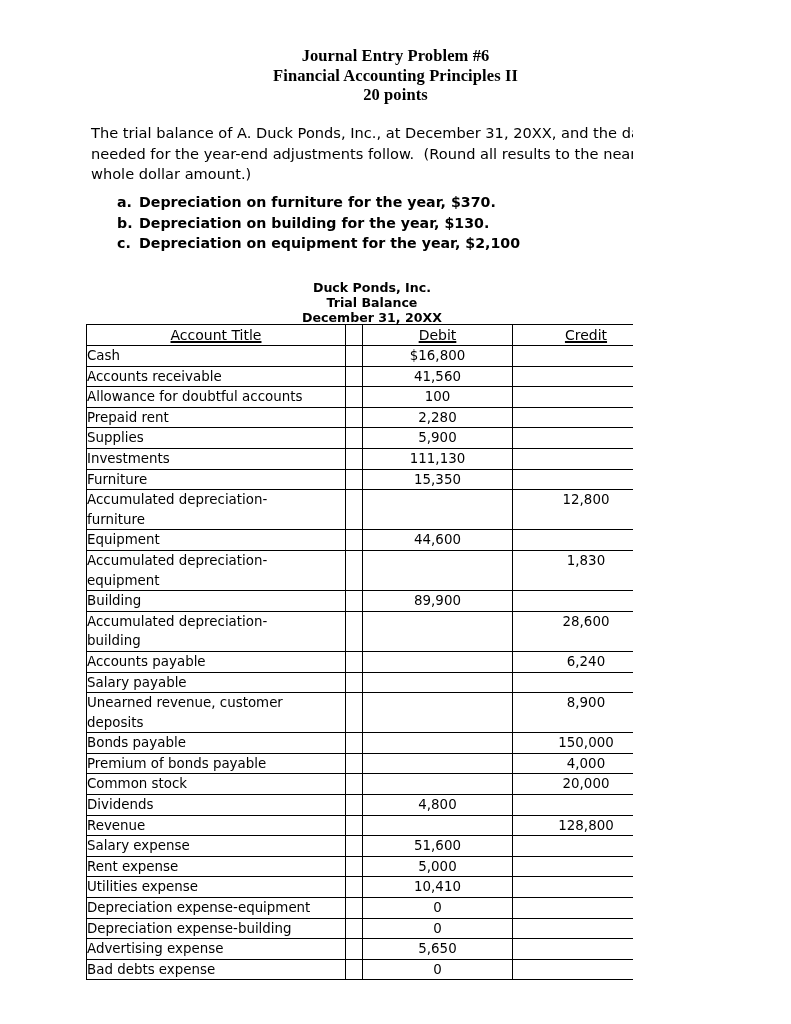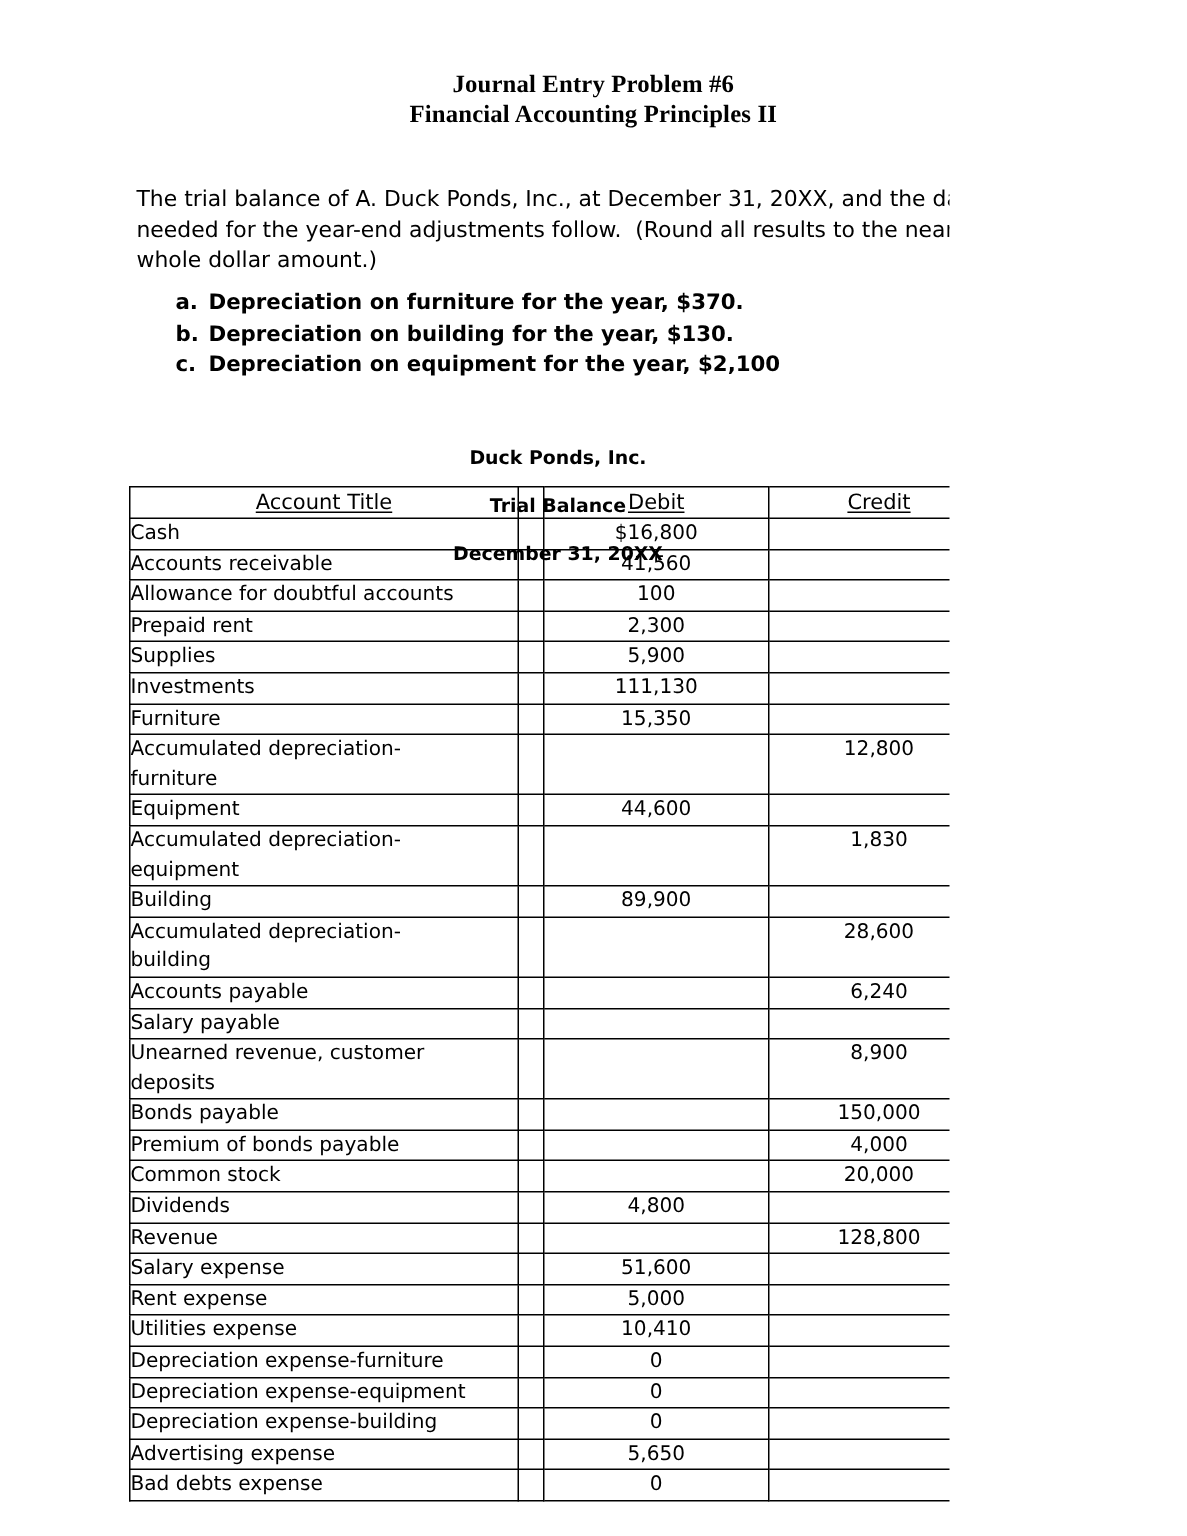--- a/index.html
+++ b/index.html
@@ -75,21 +75,21 @@
   .tb-caption {
     position: absolute;
     top: 280px;
     left: 86px;
     width: 572px;
     text-align: center;
     font-size: 12.6px;
     font-weight: bold;
     line-height: 15px;
   }
-  .tb-caption div { white-space: nowrap; margin-top: 17px; }
+  .tb-caption div { white-space: nowrap; }
 
   
   .tb-wrap {
     position: absolute;
     top: 324px;
     left: 86px;
     width: 573px;
   }
   table.tb {
     border-collapse: collapse;
@@ -107,20 +107,21 @@
   col.c-gap   { width: 17px; }
   col.c-debit { width: 150px; }
   col.c-credit{ width: 147px; }
 
   th.hd {
     height: 20px;
     line-height: 20px;
     text-align: center;
     font-weight: bold;
     font-size: 14px;
+    text-decoration: underline;
   }
   th.hd span {
     text-decoration: underline;
     text-underline-offset: 2px;
   }
   th.hd-gap { border-left: 1px solid #000; border-right: 1px solid #000; }
 
   td.acct {
     text-align: left;
     padding: 0 0 0 5px;
@@ -138,20 +139,21 @@
   td.gap { padding: 0; }
 </style>
 </head>
 <body>
 
 <div class="page">
 
   <div class="doc-title">
     <div>Journal Entry Problem #6</div>
     <div>Financial Accounting Principles II</div>
+    <div>20 points</div>
   </div>
 
   <div class="intro">The trial balance of A. Duck Ponds, Inc., at December 31, 20XX, and the data needed for the year-end adjustments follow.  (Round all results to the nearest whole dollar amount.)</div>
 
   <div class="adjust-list">
     <div class="adjust-row">
       <span class="adjust-letter">a.</span>
       <span class="adjust-text">Depreciation on furniture for the year, $370.</span>
     </div>
     <div class="adjust-row">
@@ -207,21 +209,21 @@
           </tr>
           <tr>
             <td class="acct">Allowance for doubtful accounts</td>
             <td class="gap"></td>
             <td class="num">100</td>
             <td class="num"></td>
           </tr>
           <tr>
             <td class="acct">Prepaid rent</td>
             <td class="gap"></td>
-            <td class="num">2,300</td>
+            <td class="num">2,280</td>
             <td class="num"></td>
           </tr>
           <tr>
             <td class="acct">Supplies</td>
             <td class="gap"></td>
             <td class="num">5,900</td>
             <td class="num"></td>
           </tr>
           <tr>
             <td class="acct">Investments</td>
@@ -326,26 +328,20 @@
           <tr>
             <td class="acct">Rent expense</td>
             <td class="gap"></td>
             <td class="num">5,000</td>
             <td class="num"></td>
           </tr>
           <tr>
             <td class="acct">Utilities expense</td>
             <td class="gap"></td>
             <td class="num">10,410</td>
-            <td class="num"></td>
-          </tr>
-          <tr>
-            <td class="acct">Depreciation expense-furniture</td>
-            <td class="gap"></td>
-            <td class="num">0</td>
             <td class="num"></td>
           </tr>
           <tr>
             <td class="acct">Depreciation expense-equipment</td>
             <td class="gap"></td>
             <td class="num">0</td>
             <td class="num"></td>
           </tr>
           <tr>
             <td class="acct">Depreciation expense-building</td>

